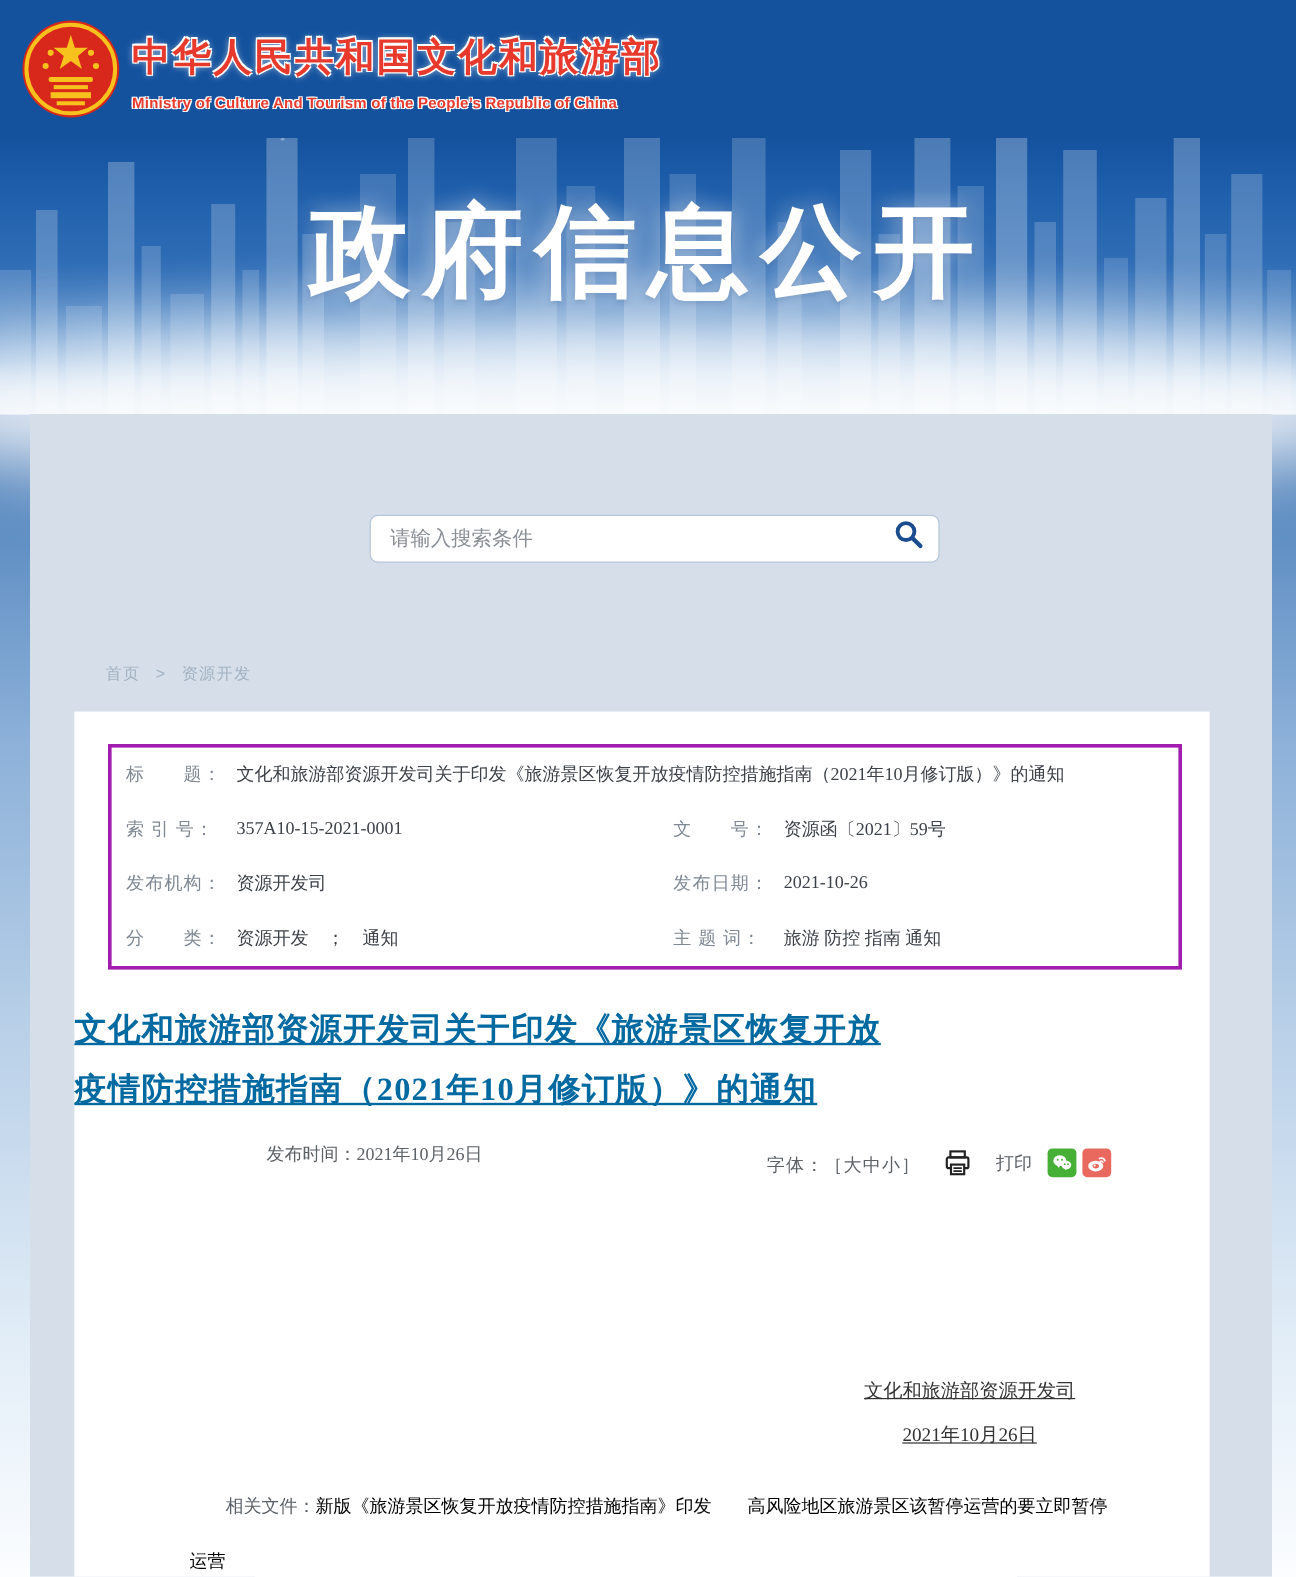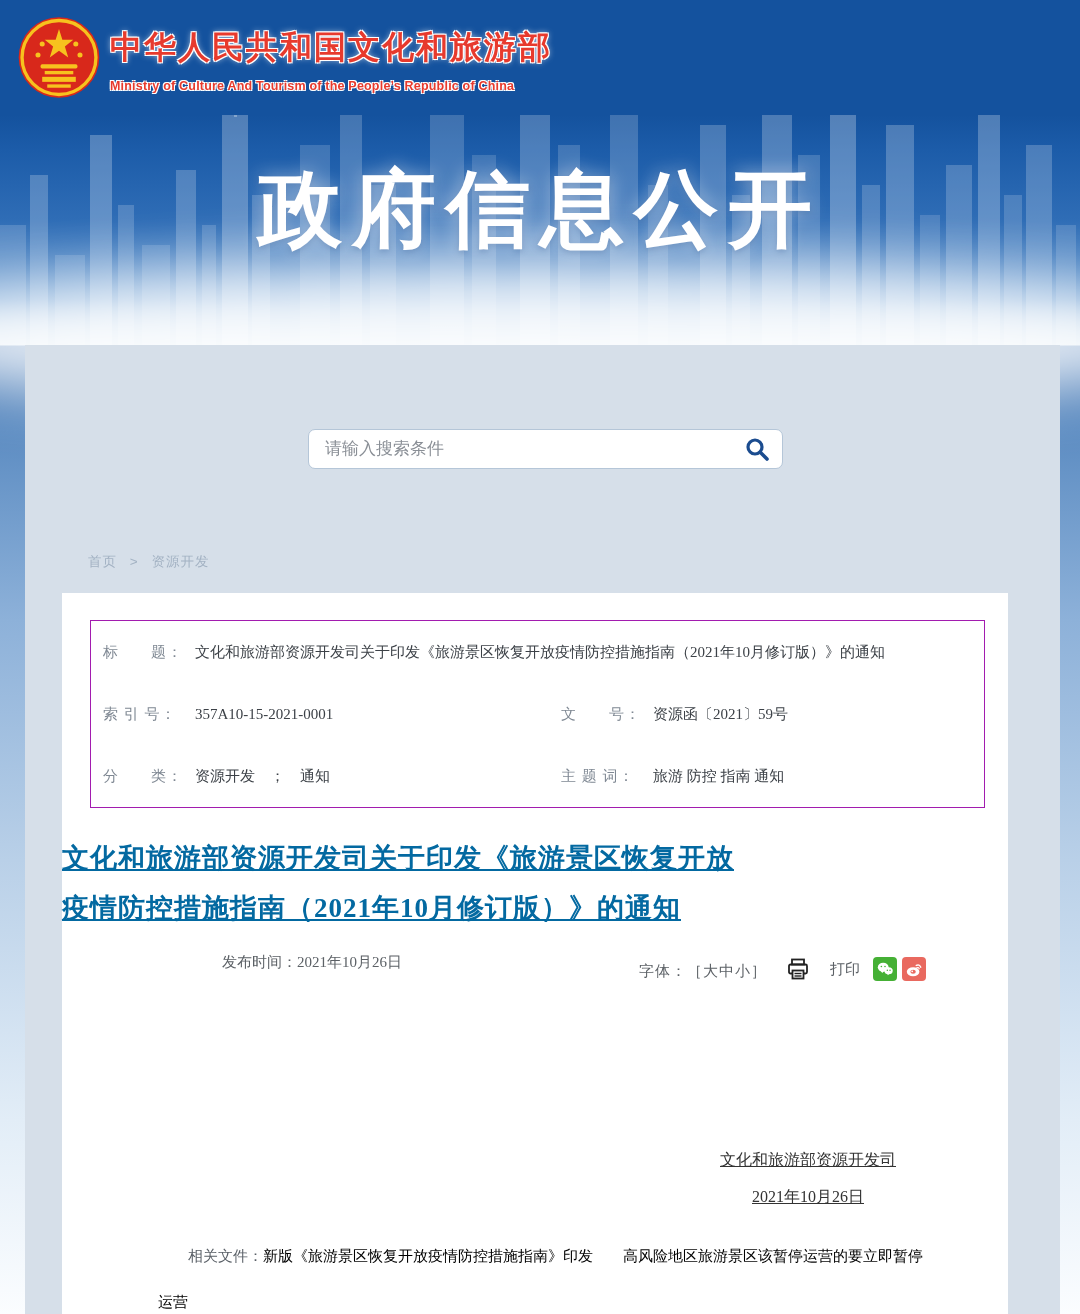--- a/index.html
+++ b/index.html
@@ -40,41 +40,41 @@
     text-shadow:0 0 18px rgba(255,255,255,.55),0 2px 6px rgba(30,70,130,.35);
   }
   
   .panel{
     position:absolute;left:25px;top:345px;width:1035px;height:969px;
     background:#d6dfe9;
   }
   .search-box{
     position:absolute;left:283px;top:84px;width:475px;height:40px;
     background:#ffffff;border:1px solid #b5c6d8;border-radius:7px;
-    display:flex;align-items:center;box-sizing:border-box;padding:0 10px 0 14px;
+    display:flex;box-sizing:border-box;padding:0 10px 0 14px;
   }
   .search-box input{
     flex:1;border:none;outline:none;font-size:17px;color:#333;background:transparent;
     font-family:"Liberation Sans",sans-serif;
   }
   .search-box input::placeholder{color:#8a8f96;}
   .search-btn{border:none;background:transparent;cursor:pointer;padding:2px;display:flex;}
   .breadcrumb{
     position:absolute;left:63px;top:208px;font-size:13.5px;color:#a3b2c3;letter-spacing:1px;
   }
   .breadcrumb a{color:#a3b2c3;text-decoration:none;cursor:pointer;}
   .breadcrumb .sep{margin:0 8px;}
   
   .card{
     position:absolute;left:37px;top:248px;width:946px;height:721px;background:#ffffff;
     font-family:"Liberation Serif","DejaVu Serif",serif;
   }
   .meta-table{
     position:absolute;left:28px;top:27px;width:895px;height:188px;
-    border:1px solid #a21caf;box-sizing:border-box;
+    border:3px solid #a21caf;box-sizing:border-box;
     display:flex;flex-direction:column;justify-content:space-around;
     font-size:15px;
   }
   .mrow{display:flex;align-items:center;padding:0 0 0 12px;white-space:nowrap;overflow:hidden;}
   .mcell{display:flex;align-items:center;}
   .mcell.left{width:52%;}
   .mcell.right{width:48%;}
   .mlabel{color:#7f8893;width:92px;flex:0 0 92px;letter-spacing:1px;}
   .mvalue{color:#3c4147;}
   
@@ -205,20 +205,30 @@
           <span class="mlabel">索 引 号：</span>
           <span class="mvalue">357A10-15-2021-0001</span>
         </span>
         <span class="mcell right">
           <span class="mlabel">文　　号：</span>
           <span class="mvalue">资源函〔2021〕59号</span>
         </span>
       </div>
       <div class="mrow">
         <span class="mcell left">
+          <span class="mlabel">发布机构：</span>
+          <span class="mvalue">资源开发司</span>
+        </span>
+        <span class="mcell right">
+          <span class="mlabel">发布日期：</span>
+          <span class="mvalue">2021-10-26</span>
+        </span>
+      </div>
+      <div class="mrow">
+        <span class="mcell left">
           <span class="mlabel">分　　类：</span>
           <span class="mvalue">资源开发　；　通知</span>
         </span>
         <span class="mcell right">
           <span class="mlabel">主 题 词：</span>
           <span class="mvalue">旅游 防控 指南 通知</span>
         </span>
       </div>
     </div>
 

